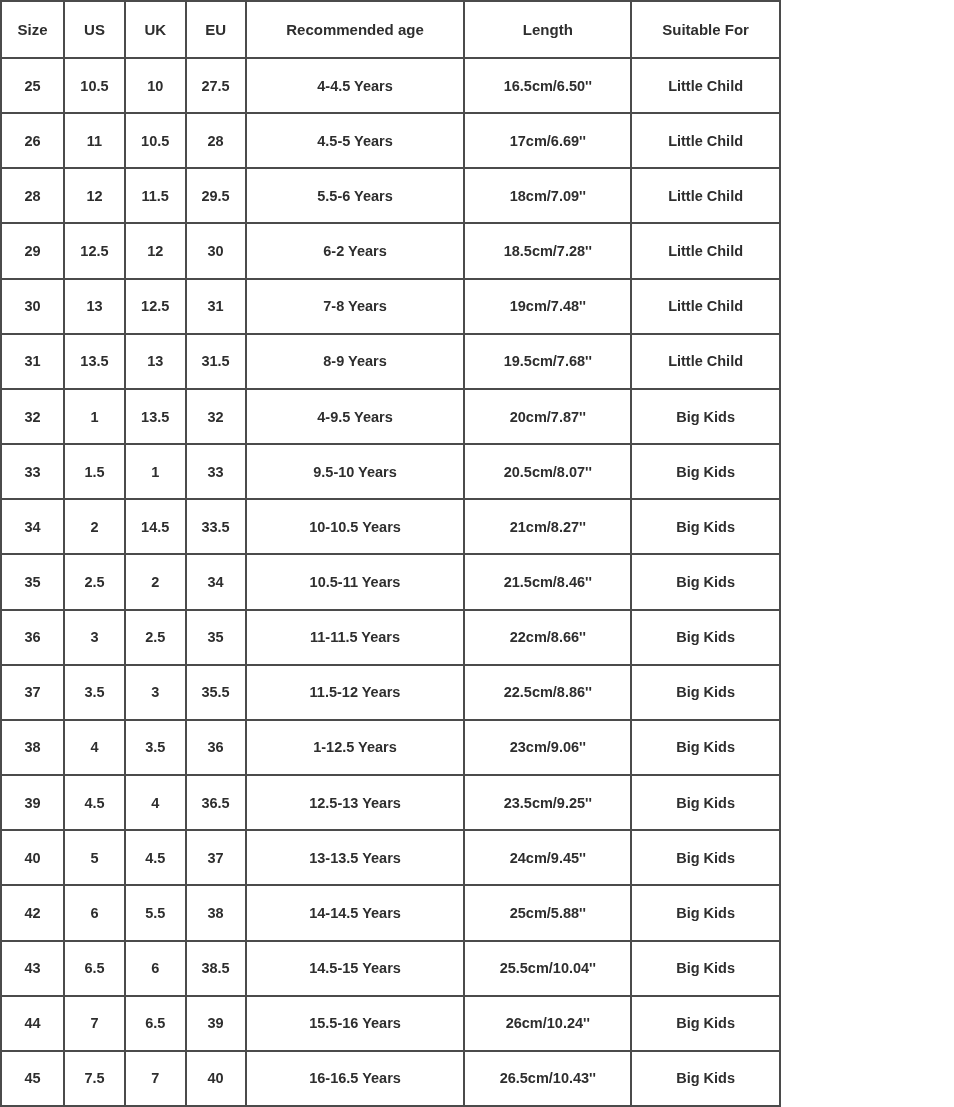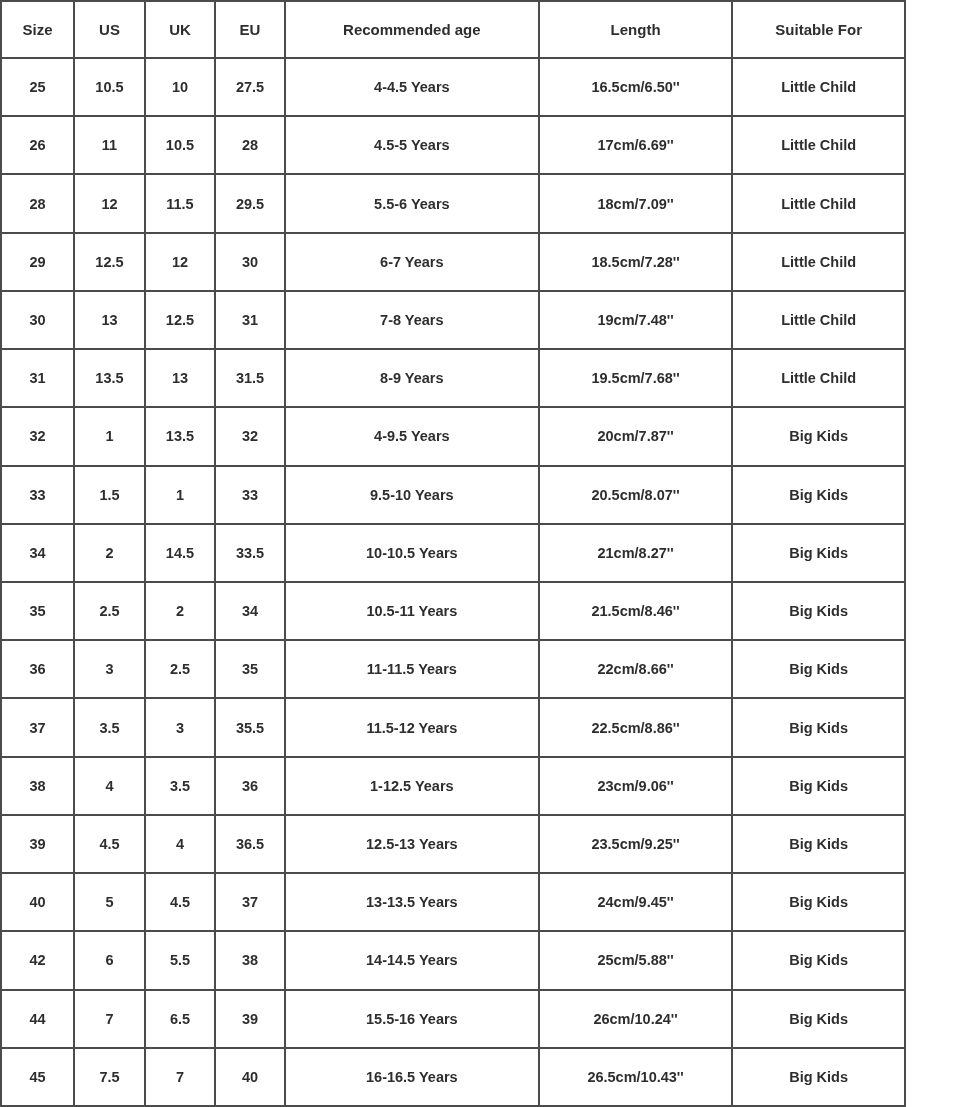--- a/index.html
+++ b/index.html
@@ -5,21 +5,21 @@
   html, body {
     margin: 0;
     padding: 0;
     background: #ffffff;
   }
   body {
     width: 954px;
     font-family: "Liberation Sans", sans-serif;
   }
   table.size-chart {
-    width: 906px;
+    width: 781px;
     height: 1107px;
     border-collapse: collapse;
     table-layout: fixed;
     background: #ffffff;
   }
   table.size-chart th,
   table.size-chart td {
     border: 2px solid #4b4b4b;
     text-align: center;
     vertical-align: middle;
@@ -94,21 +94,21 @@
         <td>29.5</td>
         <td>5.5-6 Years</td>
         <td>18cm/7.09''</td>
         <td>Little Child</td>
       </tr>
       <tr>
         <td>29</td>
         <td>12.5</td>
         <td>12</td>
         <td>30</td>
-        <td>6-7 Years</td>
+        <td>6-2 Years</td>
         <td>18.5cm/7.28''</td>
         <td>Little Child</td>
       </tr>
       <tr>
         <td>30</td>
         <td>13</td>
         <td>12.5</td>
         <td>31</td>
         <td>7-8 Years</td>
         <td>19cm/7.48''</td>
@@ -207,20 +207,29 @@
       <tr>
         <td>42</td>
         <td>6</td>
         <td>5.5</td>
         <td>38</td>
         <td>14-14.5 Years</td>
         <td>25cm/5.88''</td>
         <td>Big Kids</td>
       </tr>
       <tr>
+        <td>43</td>
+        <td>6.5</td>
+        <td>6</td>
+        <td>38.5</td>
+        <td>14.5-15 Years</td>
+        <td>25.5cm/10.04''</td>
+        <td>Big Kids</td>
+      </tr>
+      <tr>
         <td>44</td>
         <td>7</td>
         <td>6.5</td>
         <td>39</td>
         <td>15.5-16 Years</td>
         <td>26cm/10.24''</td>
         <td>Big Kids</td>
       </tr>
       <tr>
         <td>45</td>

